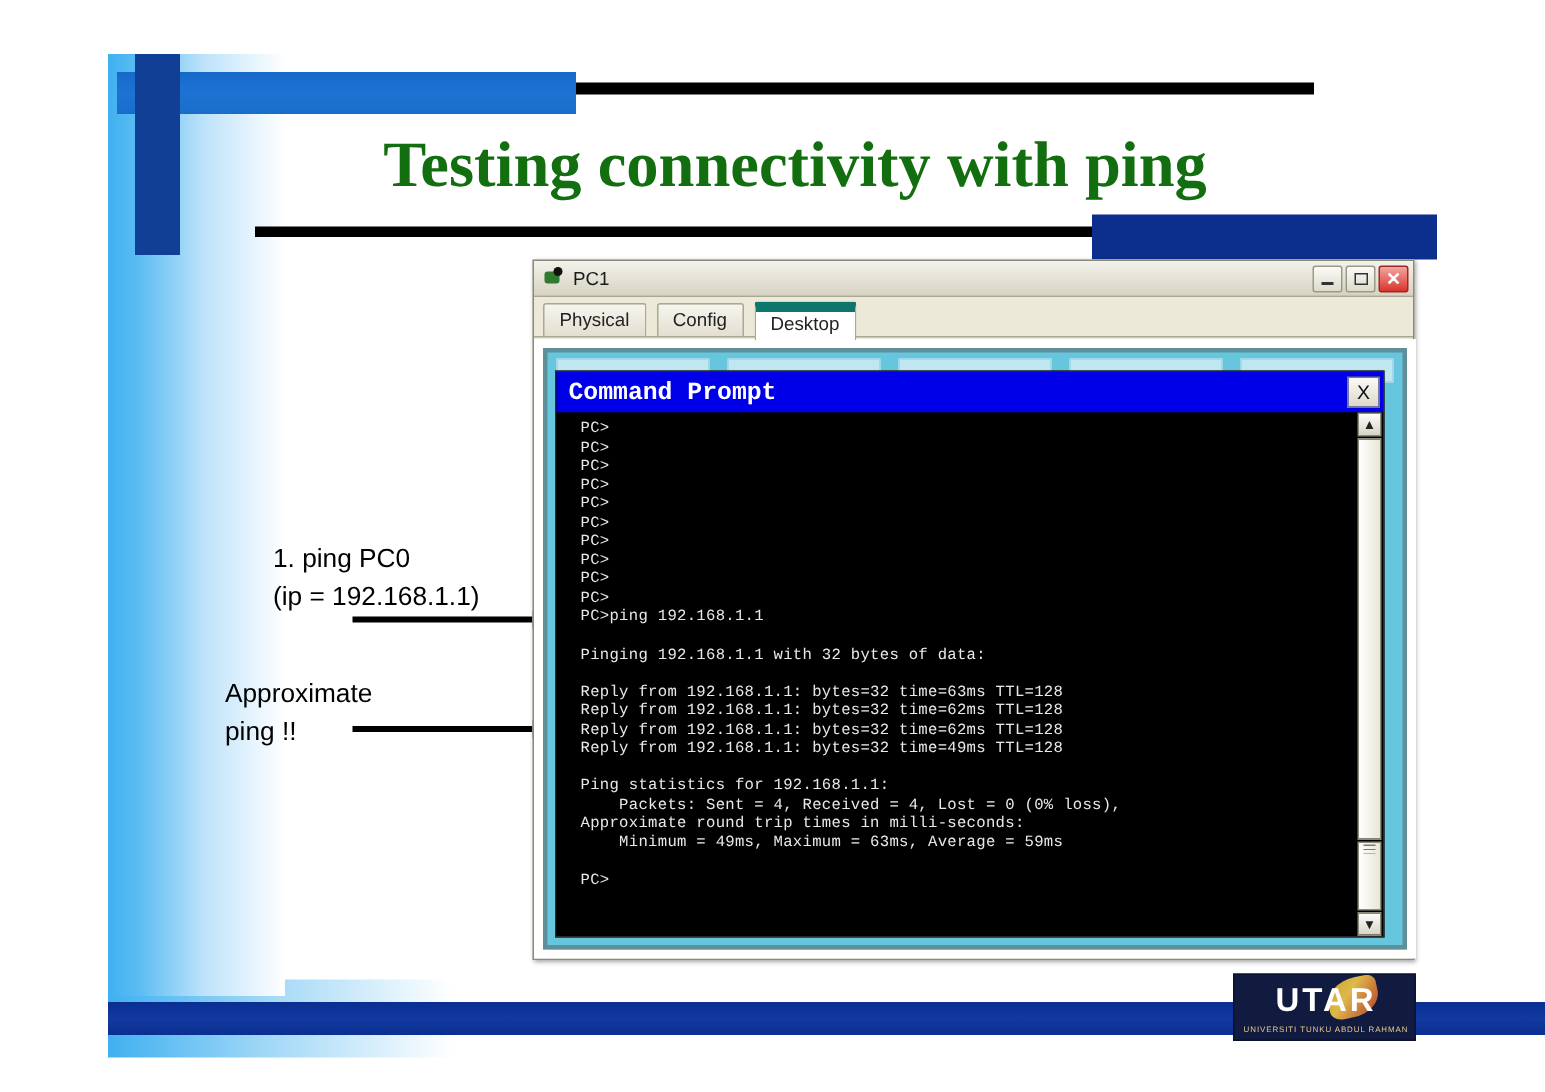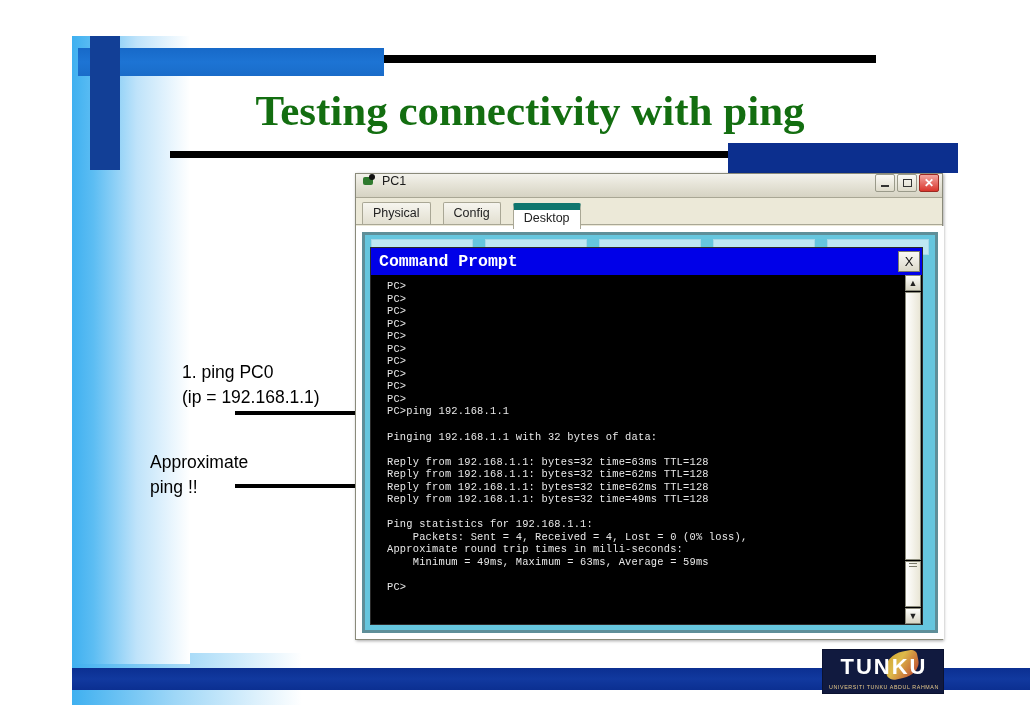--- a/index.html
+++ b/index.html
@@ -77,21 +77,21 @@
   #pcwin{
     position:absolute;left:355px;top:165px;width:588px;height:467px;
     background:#ece9d8;border:1px solid #8a8a7a;
     box-sizing:border-box;z-index:7;
     box-shadow:1px 1px 3px rgba(0,0,0,.35);
   }
   .pc-titlebar{
     height:24px;width:100%;box-sizing:border-box;
     background:linear-gradient(to bottom,#f3f2ec 0%,#e6e4d8 45%,#d6d3c3 100%);
     border-bottom:1px solid #a9a795;
-    display:flex;align-items:flex-start;padding:0 3px 0 6px;
+    display:flex;align-items:center;padding:0 3px 0 6px;
   }
   .pc-ico{width:15px;height:15px;position:relative;margin-right:5px;}
   .pc-ico .b1{position:absolute;left:1px;top:3px;width:10px;height:8px;background:#2f7a2f;border-radius:2px;}
   .pc-ico .b2{position:absolute;left:7px;top:0px;width:6px;height:6px;background:#111;border-radius:50%;}
   .pc-title-text{font-size:12.5px;color:#1a1a1a;flex:1;font-family:"Liberation Sans", sans-serif;}
   .winbtns{display:flex;gap:2px;align-items:center;}
   .wb{
     width:20px;height:18px;border:1px solid #9a9a8a;border-radius:2px;
     background:linear-gradient(to bottom,#fbfaf6,#dedbcb);
     display:flex;align-items:center;justify-content:center;
@@ -99,21 +99,21 @@
   }
   .wb.close{
     background:linear-gradient(to bottom,#f3a6a0,#d9352c);
     border-color:#9c2a22;color:#fff;font-weight:bold;font-size:12px;
   }
   .wb .minbox{width:8px;height:2px;background:#333;margin-top:6px;}
   .wb .maxbox{width:9px;height:8px;border:1.5px solid #333;box-sizing:border-box;}
 
   
   .tabstrip{
-    height:24px;padding:4px 0 0 6px;display:flex;align-items:flex-start;gap:12px;
+    height:24px;padding:4px 0 0 6px;display:flex;align-items:center;gap:7px;
     background:#ece9d8;border-bottom:1px solid #a9a795;box-sizing:border-box;height:27px;
   }
   .tab{
     padding:3px 10px 3px;font-size:12.5px;color:#222;
     background:linear-gradient(to bottom,#f6f5ef,#e2dfd0);
     border:1px solid #a9a795;border-bottom:none;
     border-radius:2px 2px 0 0;box-sizing:border-box;line-height:15px;
   }
   .tab.active{
     background:#fff;border-top:7px solid #0f766e;
@@ -319,17 +319,17 @@
             </div>
           </div>
         </div>
 
       </div>
     </div>
   </div>
 
   <div id="utar">
     <div class="utar-swoosh"></div>
-    <div class="utar-main">TUNKU</div>
+    <div class="utar-main">UTAR</div>
     <div class="utar-sub">UNIVERSITI TUNKU ABDUL RAHMAN</div>
   </div>
 
 </div>
 
 </body></html>

